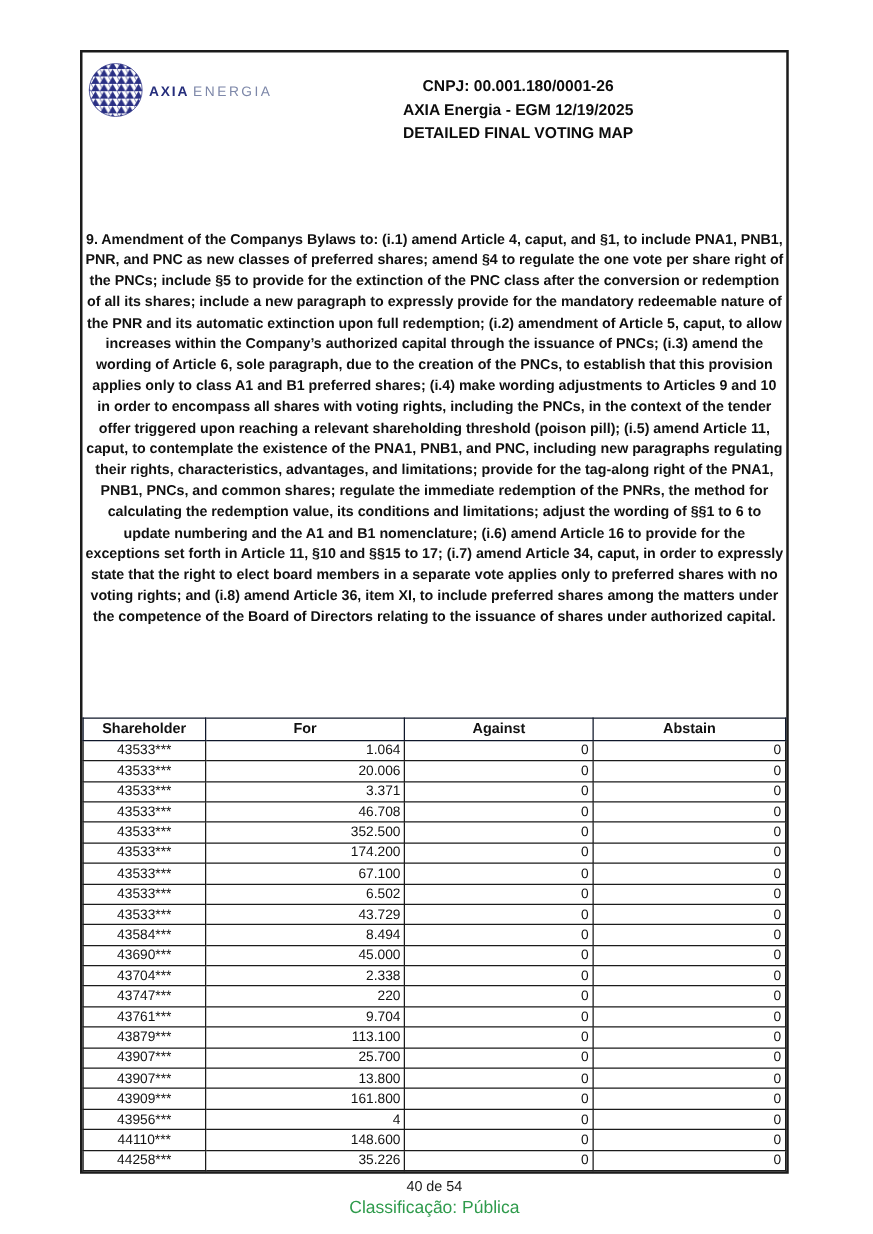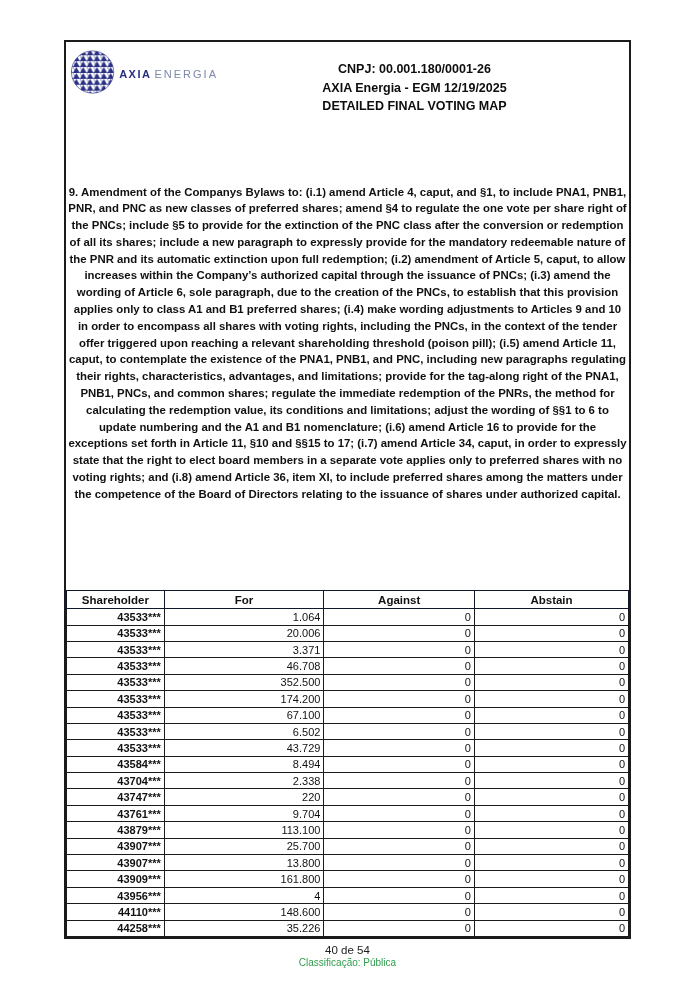--- a/index.html
+++ b/index.html
@@ -28,25 +28,25 @@
     border-collapse:collapse; table-layout:fixed;
   }
   table.voting th {
     border:1px solid #0f172a; font-size:11.5px; font-weight:bold;
     height:17px; padding:0; text-align:center; color:#111;
   }
   table.voting td {
     border:1px solid #1b1b1b; font-size:11px; height:15.4px;
     padding:0 3px; color:#111; overflow:hidden; white-space:nowrap;
   }
-  td.col-shareholder { text-align:right;font-weight:bold; }
+  td.col-shareholder { text-align:center; }
   td.col-num { text-align:right; }
   .footer { position:absolute; left:64px; width:567px; top:944px; text-align:center; }
   .page-number { font-size:11.5px; color:#1b1b1b; }
-  .classification { font-size:10px; color:#2f9b4c; margin-top:1px; }
+  .classification { font-size:14px; color:#2f9b4c; margin-top:1px; }
 </style>
 </head>
 <body>
 
 <div class="page-box">
 
   <div class="header-row">
     <div class="logo-block">
       <svg class="logo-sphere" width="54" height="48" viewBox="0 0 54 48" xmlns="http://www.w3.org/2000/svg">
         <defs>
@@ -142,20 +142,26 @@
           <td class="col-num">0</td>
           <td class="col-num">0</td>
         </tr>
         <tr>
           <td class="col-shareholder">43584***</td>
           <td class="col-num">8.494</td>
           <td class="col-num">0</td>
           <td class="col-num">0</td>
         </tr>
         <tr>
+          <td class="col-shareholder">43690***</td>
+          <td class="col-num">45.000</td>
+          <td class="col-num">0</td>
+          <td class="col-num">0</td>
+        </tr>
+        <tr>
           <td class="col-shareholder">43704***</td>
           <td class="col-num">2.338</td>
           <td class="col-num">0</td>
           <td class="col-num">0</td>
         </tr>
         <tr>
           <td class="col-shareholder">43747***</td>
           <td class="col-num">220</td>
           <td class="col-num">0</td>
           <td class="col-num">0</td>

